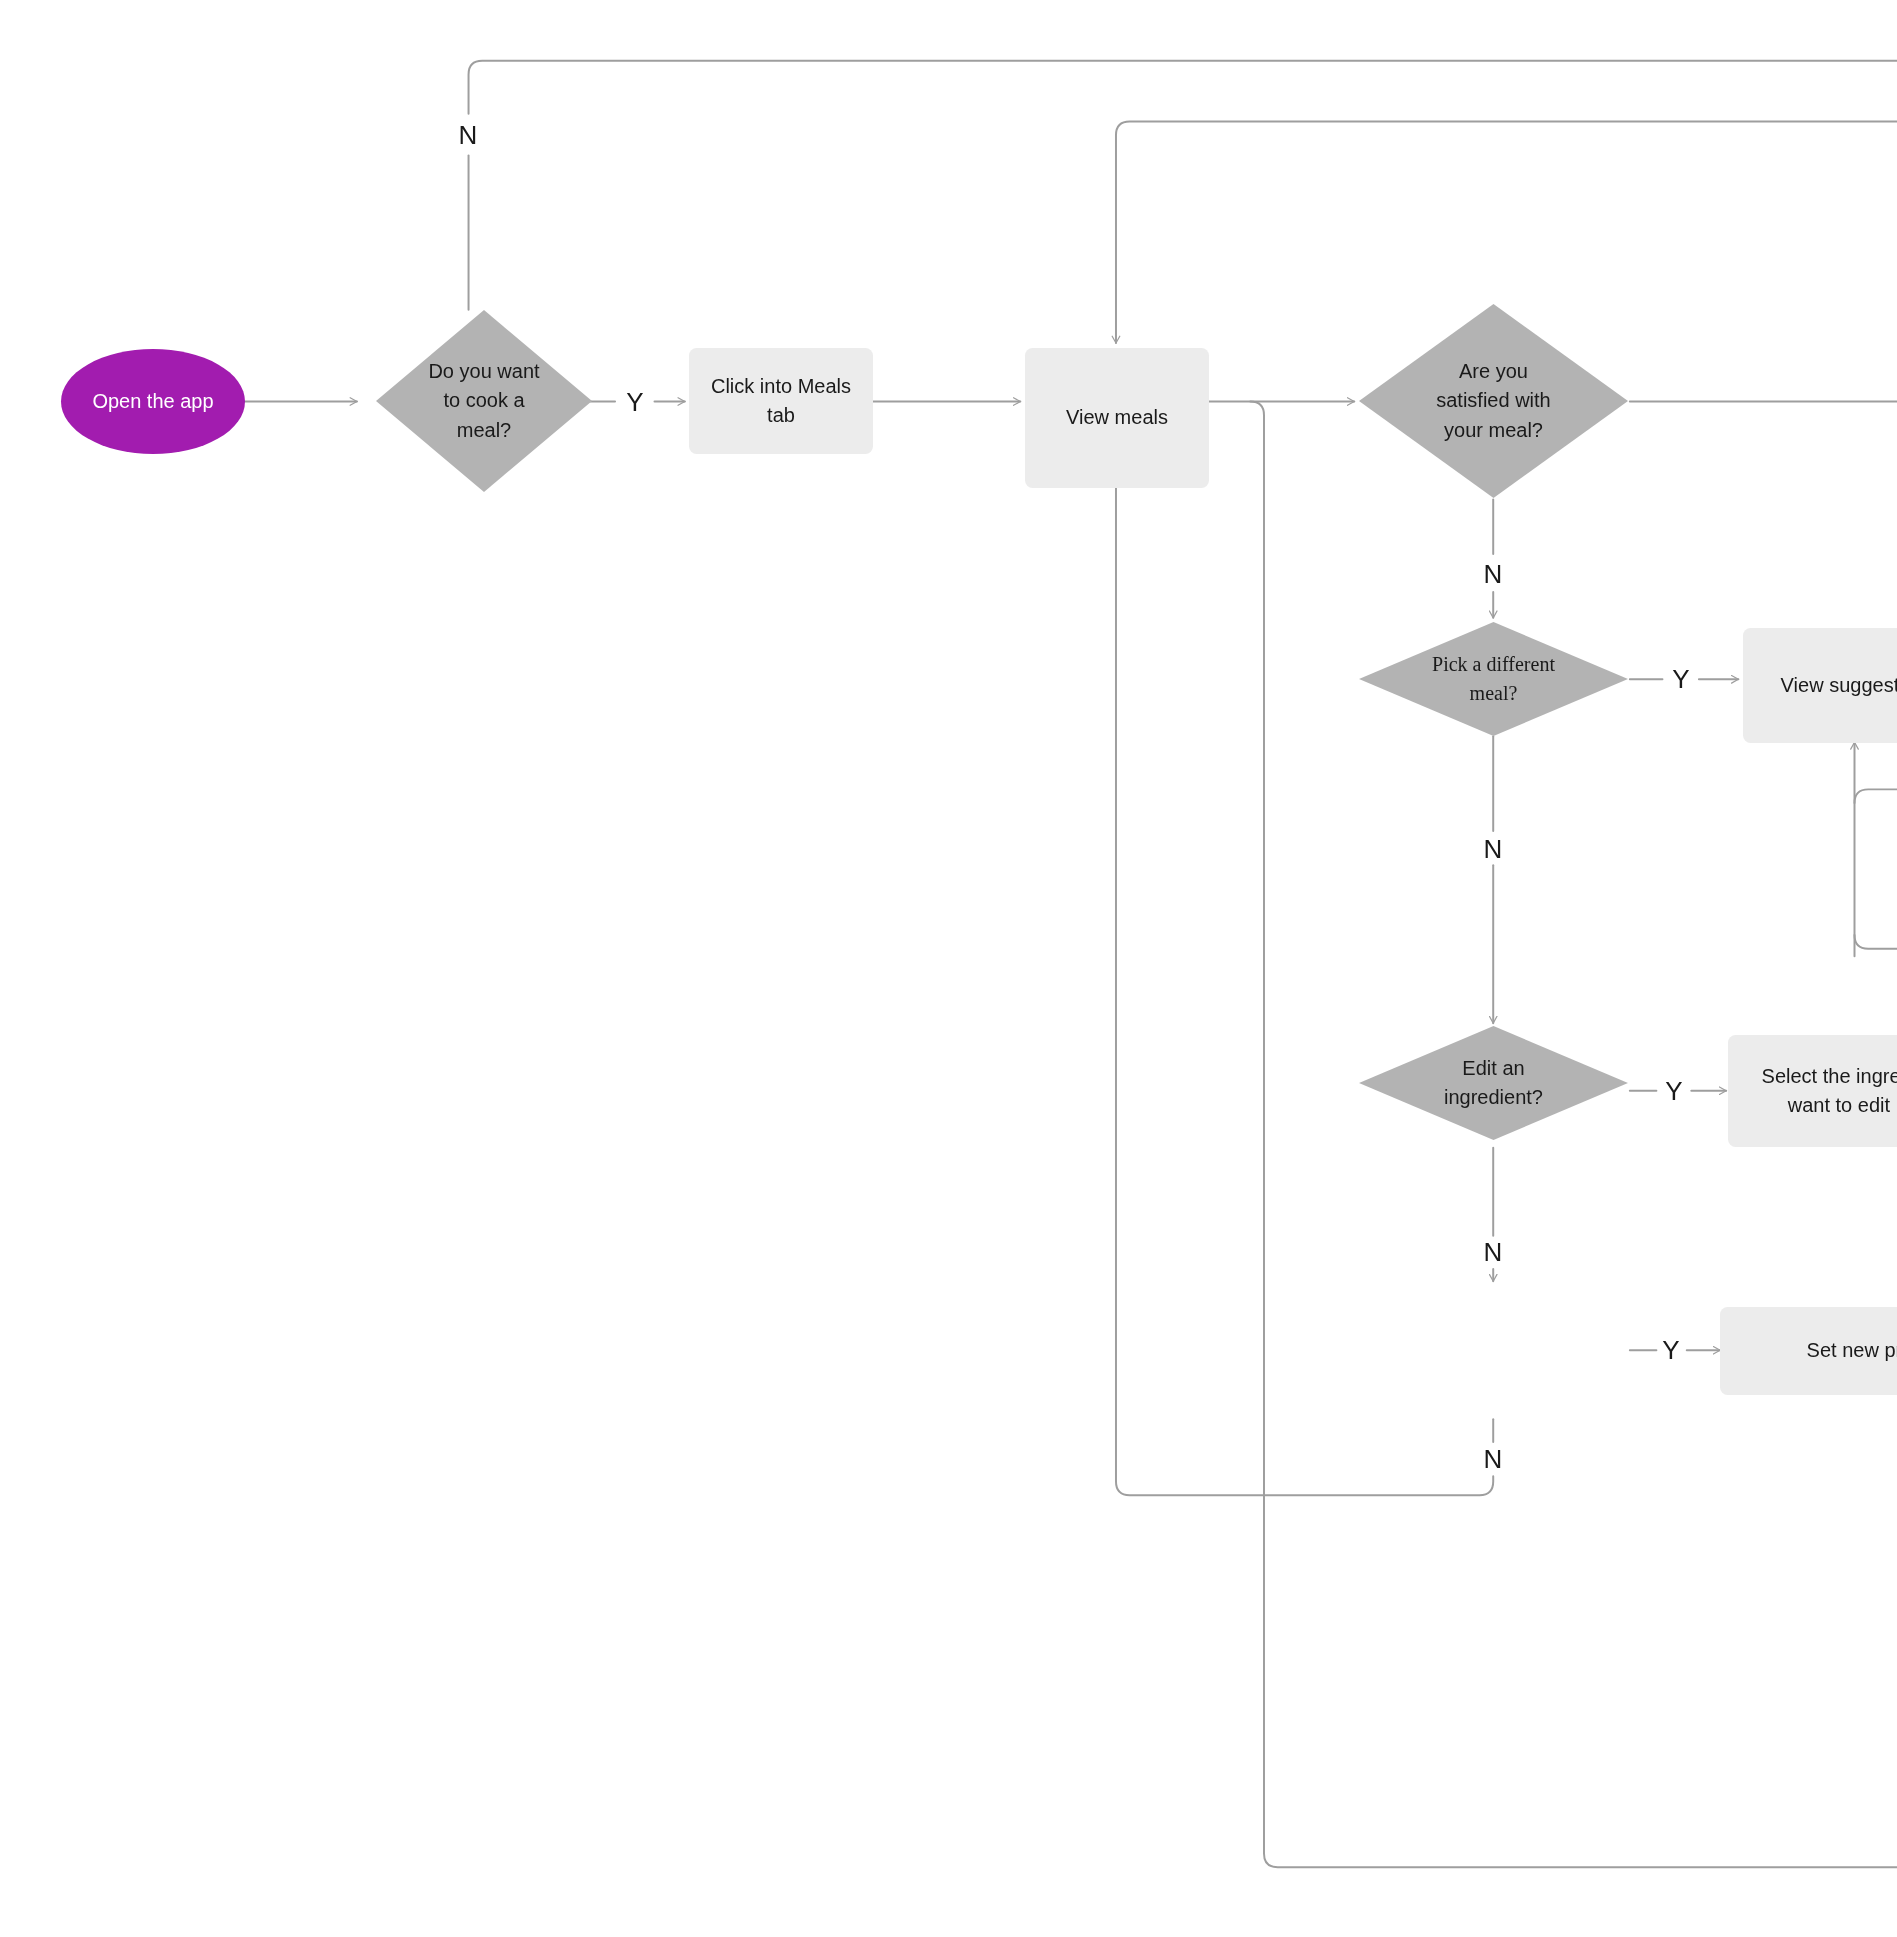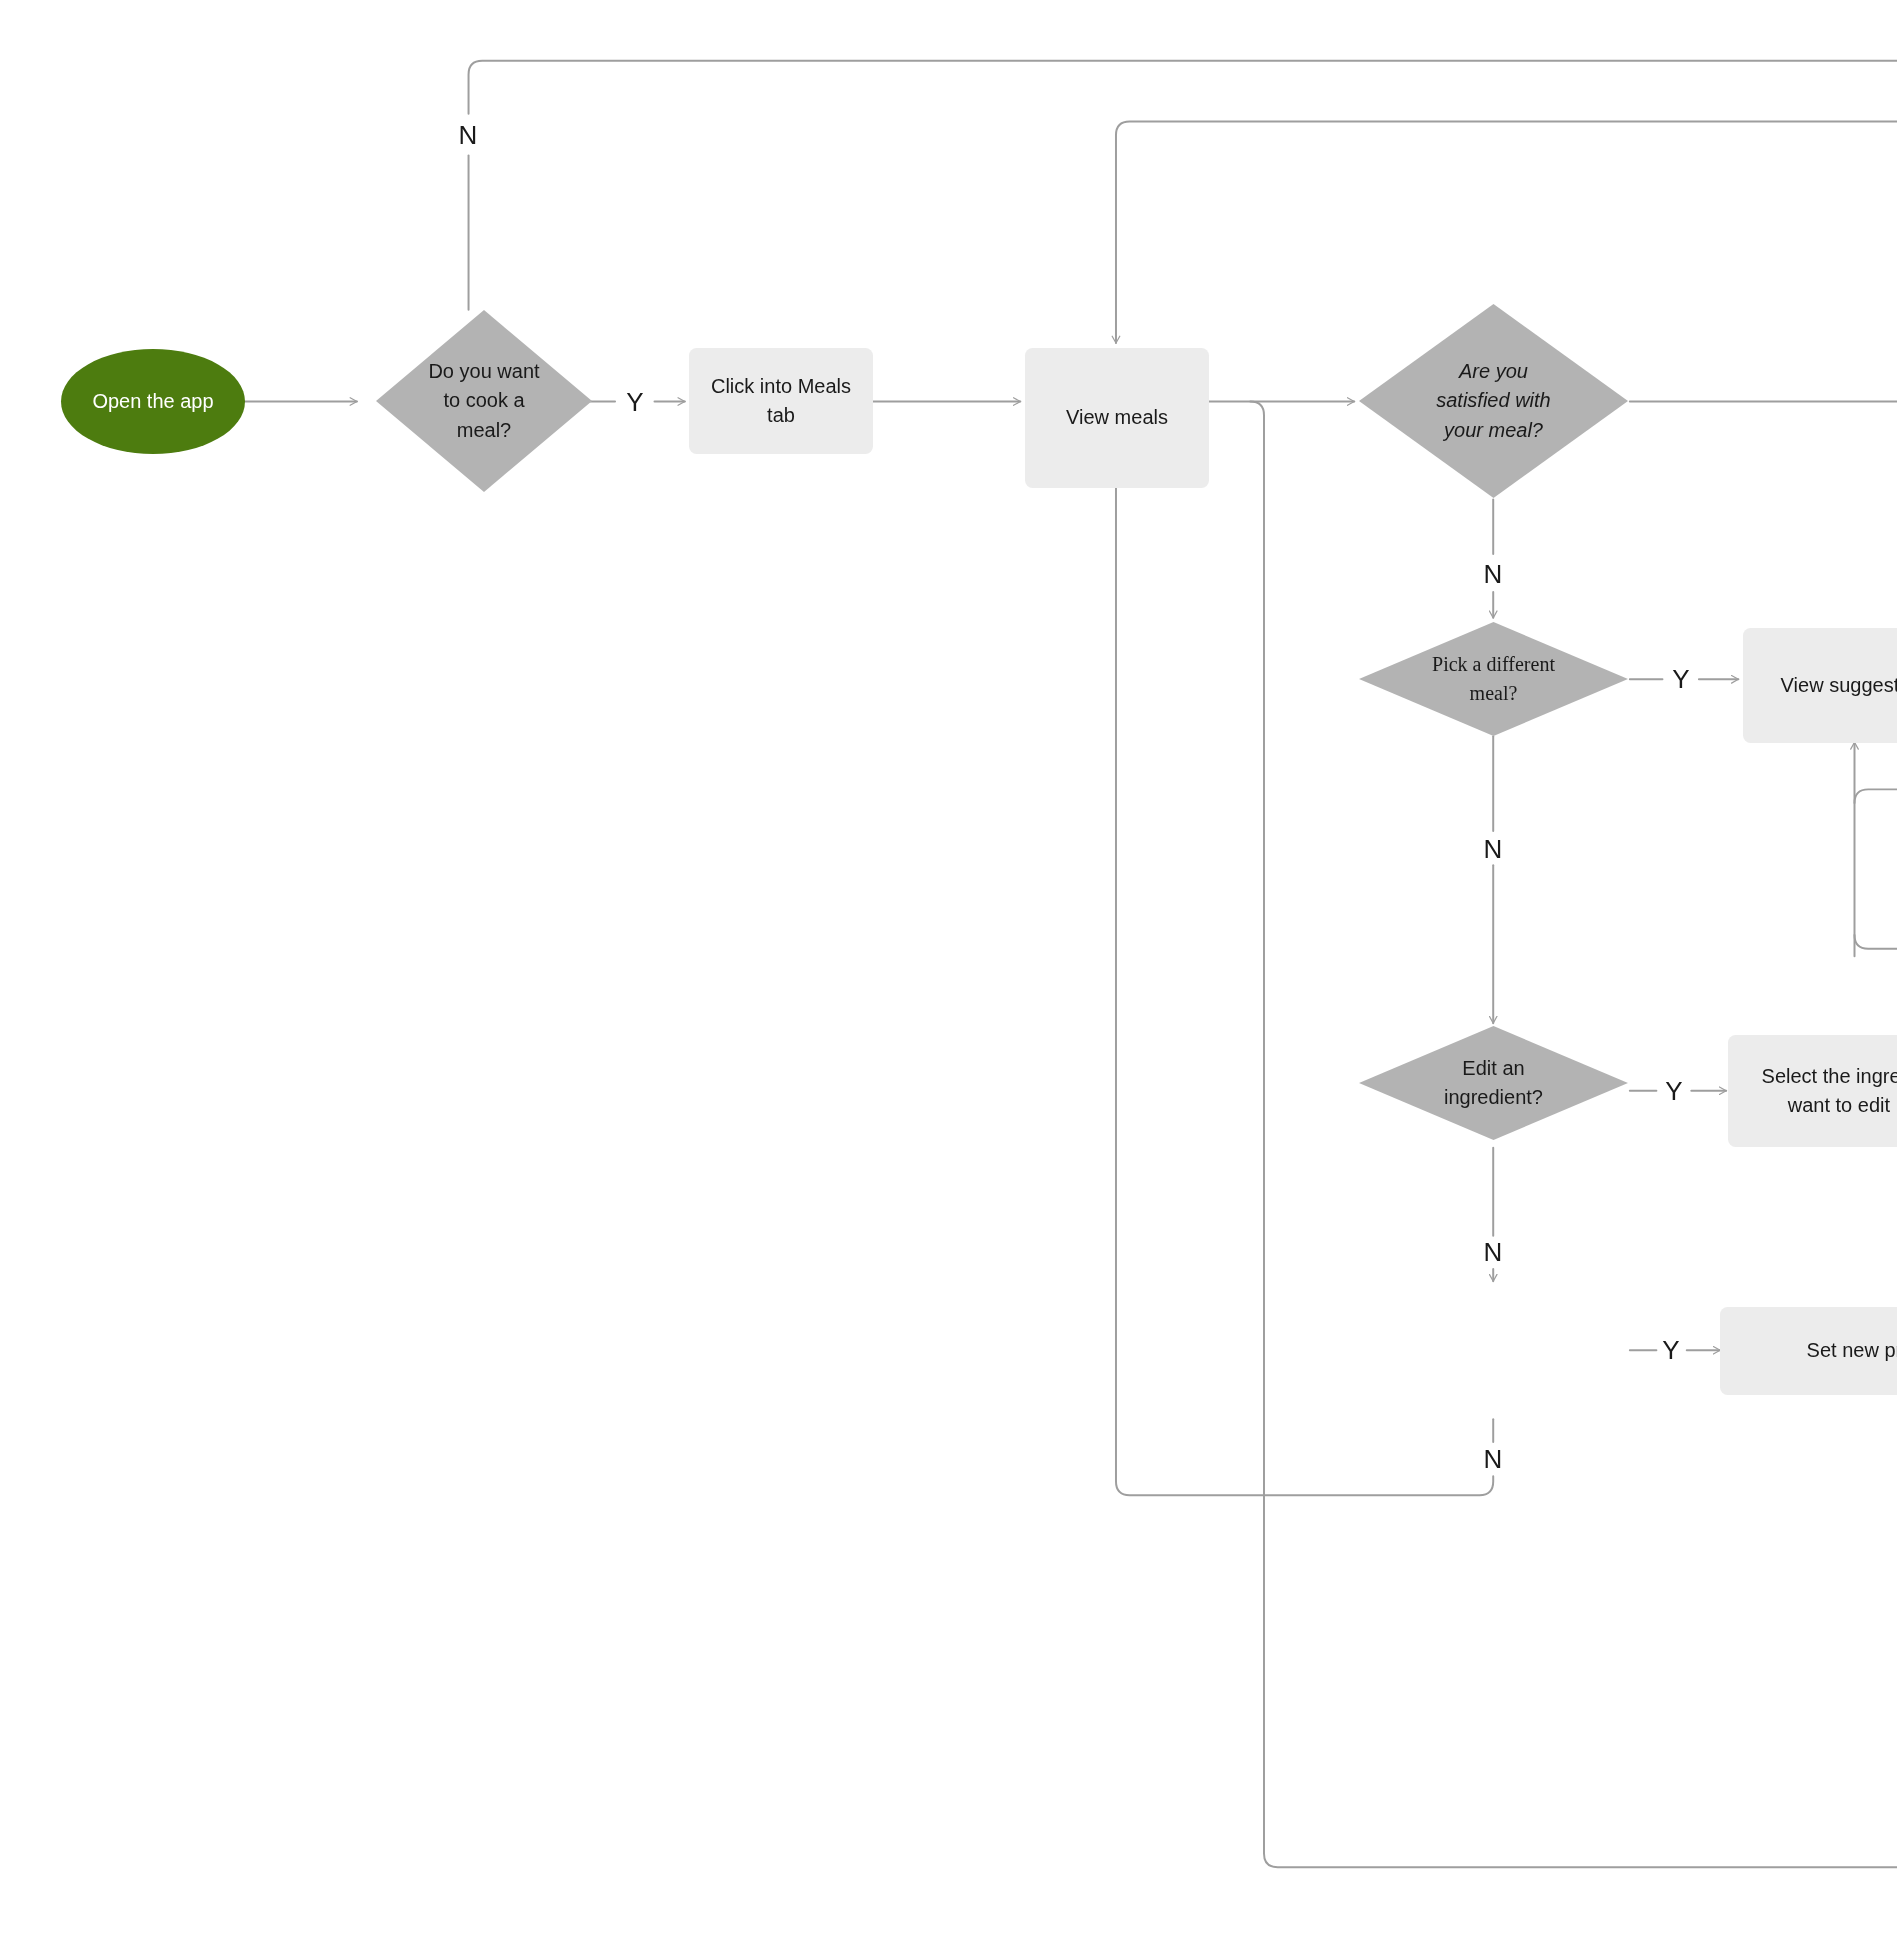--- a/index.html
+++ b/index.html
@@ -34,21 +34,21 @@
   }
   .node-text {
     font-size: 20px;
     line-height: 1.46;
     color: #1a1a1a;
     white-space: pre-line;
     padding: 0 10.6px;
   }
   .terminal {
     border-radius: 50%;
-    background: #4d7c0f;
+    background: #a21caf;
   }
   .terminal .node-text {
     color: #ffffff;
   }
   .process {
     background: #ececec;
     border-radius: 7.6px;
   }
   .decision {
     background: transparent;
@@ -145,21 +145,21 @@
   </div>
 
   <div class="node process" style="left:689px; top:348px; width:184px; height:106px;">
     <span class="node-text">Click into Meals tab</span>
   </div>
 
   <div class="node process" style="left:1025px; top:348px; width:184px; height:140px;">
     <span class="node-text">View meals</span>
   </div>
 
-  <div class="node decision" style="left:1359px; top:304px; width:269px; height:194px;font-style:italic;">
+  <div class="node decision" style="left:1359px; top:304px; width:269px; height:194px;">
     <svg class="diamond-shape" viewBox="0 0 100 100" preserveAspectRatio="none">
       <polygon points="50,0 100,50 50,100 0,50" fill="#b3b3b3"></polygon>
     </svg>
     <span class="node-text">Are you
 satisfied with
 your meal?</span>
   </div>
 
   <div class="node decision" style="left:1359px; top:622px; width:269px; height:114px;font-family:Liberation Serif, serif;">
     <svg class="diamond-shape" viewBox="0 0 100 100" preserveAspectRatio="none">

